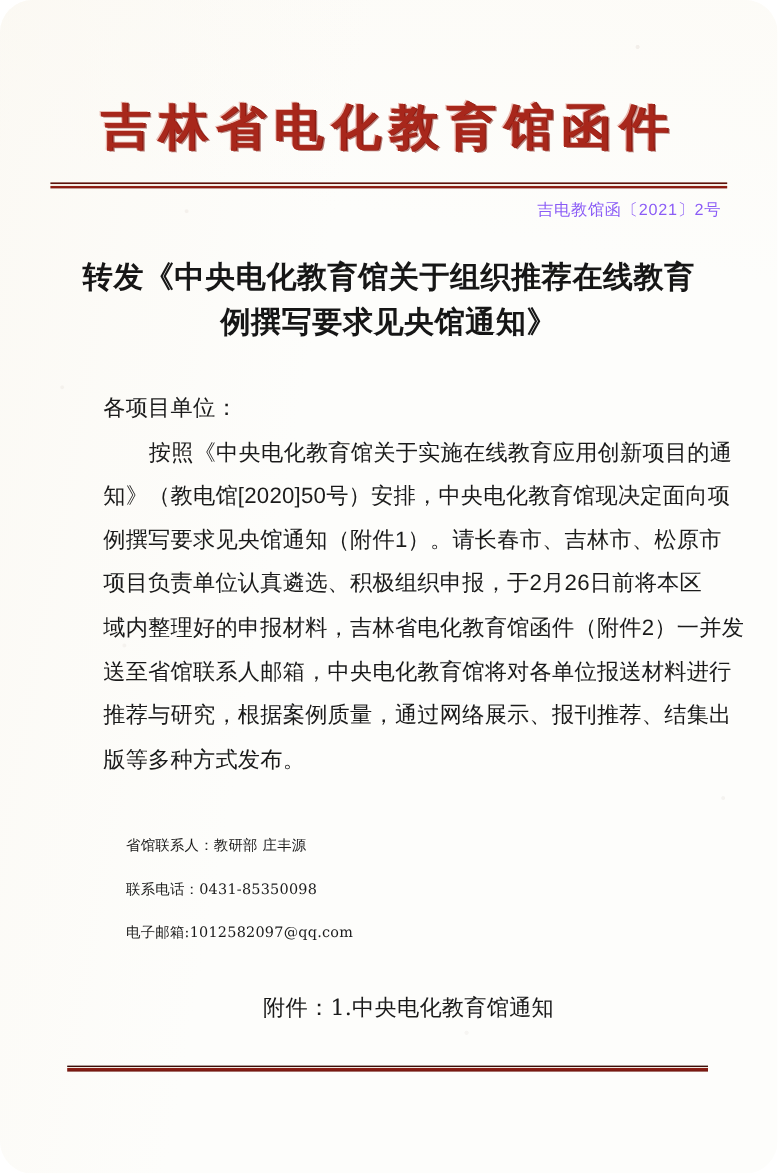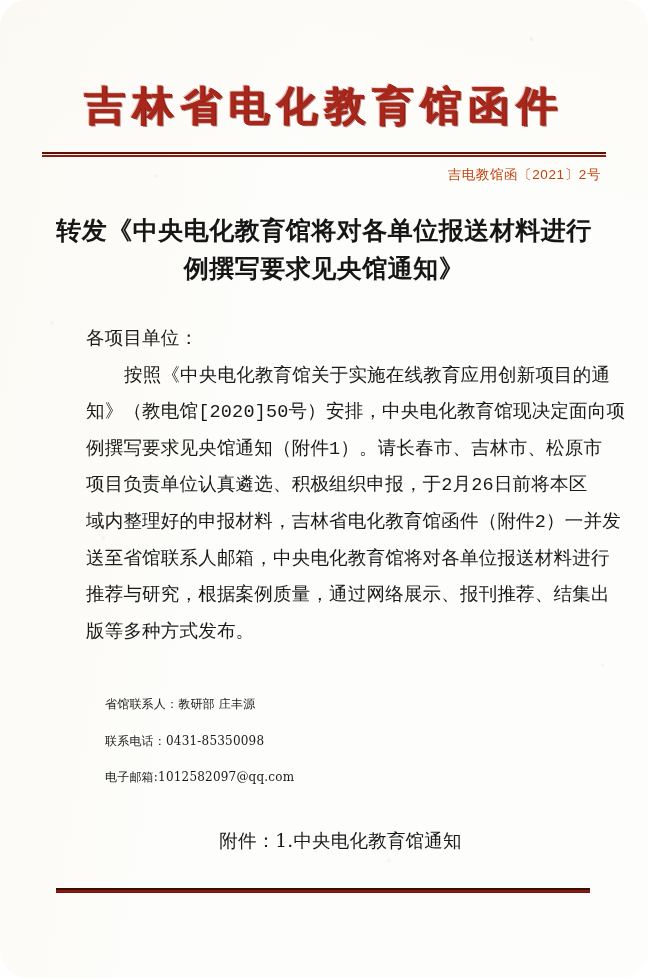--- a/index.html
+++ b/index.html
@@ -75,21 +75,21 @@
     );
   }
 
   #doc-number {
     position: absolute;
     top: 166px;
     right: 47px;
     font-family: "Liberation Sans", "DejaVu Sans", sans-serif;
     font-size: 13.5px;
     letter-spacing: .6px;
-    color: #c2410c;
+    color: #8b5cf6;
     white-space: nowrap;
   }
 
   
   #doc-title {
     position: absolute;
     top: 212px;
     left: 0;
     width: 100%;
     text-align: center;
@@ -104,21 +104,21 @@
 
   
   #body-block {
     position: absolute;
     top: 322px;
     left: 86px;
     width: 482px;
   }
   .body-line {
     display: block;
-    font-family: Liberation Mono, monospace;
+    font-family: Liberation Sans, sans-serif;
     font-size: 18.5px;
     line-height: 36.6px;
     letter-spacing: .2px;
     color: #1a1a1a;
     white-space: nowrap;
   }
   .indent-2 { padding-left: 38px; }
 
   
   #contact-block {
@@ -184,21 +184,21 @@
 
   <div id="masthead">
     <div id="masthead-title">吉林省电化教育馆函件</div>
   </div>
 
   <div id="masthead-rule"></div>
 
   <div id="doc-number">吉电教馆函〔2021〕2号</div>
 
   <div id="doc-title">
-    <span class="title-line">转发《中央电化教育馆将对各单位报送材料进行</span>
+    <span class="title-line">转发《中央电化教育馆关于组织推荐在线教育</span>
     <span class="title-line">例撰写要求见央馆通知》</span>
   </div>
 
   <div id="body-block">
     <span class="body-line">各项目单位：</span>
     <span class="body-line indent-2">按照《中央电化教育馆关于实施在线教育应用创新项目的通</span>
     <span class="body-line">知》（教电馆[2020]50号）安排，中央电化教育馆现决定面向项</span>
     <span class="body-line">例撰写要求见央馆通知（附件1）。请长春市、吉林市、松原市</span>
     <span class="body-line">项目负责单位认真遴选、积极组织申报，于2月26日前将本区</span>
     <span class="body-line">域内整理好的申报材料，吉林省电化教育馆函件（附件2）一并发</span>

